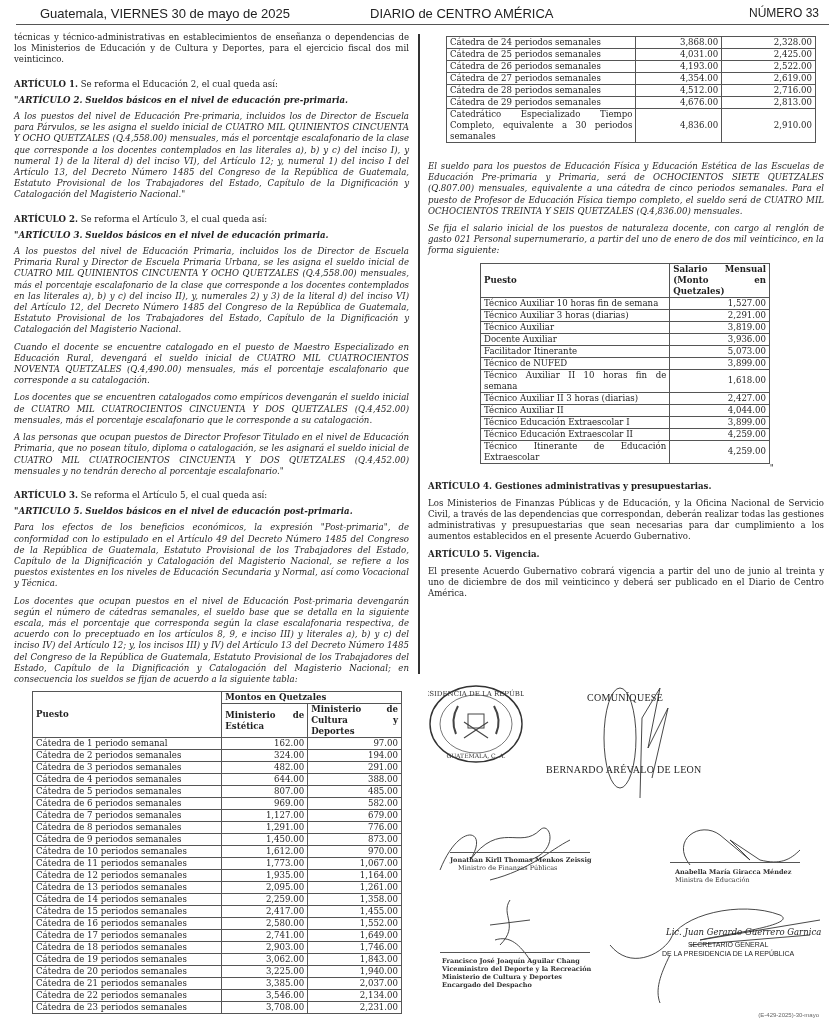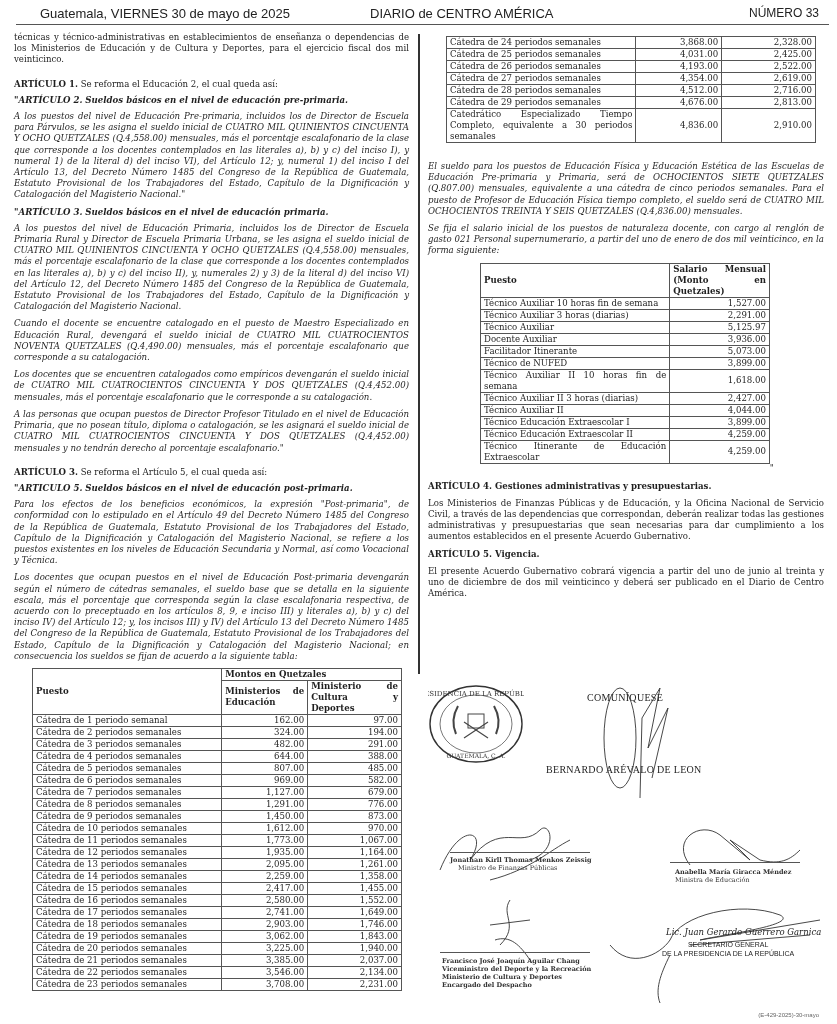--- a/index.html
+++ b/index.html
@@ -63,20 +63,21 @@
 <div class="rule"></div>
 <div class="col-divider"></div>
 
 <div class="col col-left">
   <p>técnicas y técnico-administrativas en establecimientos de enseñanza o dependencias de los Ministerios de Educación y de Cultura y Deportes, para el ejercicio fiscal dos mil veinticinco.</p>
 
   <p class="art"><span class="b">ARTÍCULO 1.</span><span> Se reforma el Educación 2, el cual queda así:</span></p>
   <p class="art-head">"ARTÍCULO 2. Sueldos básicos en el nivel de educación pre-primaria.</p>
   <p class="it">A los puestos del nivel de Educación Pre-primaria, incluidos los de Director de Escuela para Párvulos, se les asigna el sueldo inicial de CUATRO MIL QUINIENTOS CINCUENTA Y OCHO QUETZALES (Q.4,558.00) mensuales, más el porcentaje escalafonario de la clase que corresponde a los docentes contemplados en las literales a), b) y c) del inciso I), y numeral 1) de la literal d) del inciso VI), del Artículo 12; y, numeral 1) del inciso I del Artículo 13, del Decreto Número 1485 del Congreso de la República de Guatemala, Estatuto Provisional de los Trabajadores del Estado, Capítulo de la Dignificación y Catalogación del Magisterio Nacional."</p>
 
+  <p class="art"><span class="b">ARTÍCULO 2.</span><span> Se reforma el Artículo 3, el cual queda así:</span></p>
   <p class="art-head">"ARTÍCULO 3. Sueldos básicos en el nivel de educación primaria.</p>
   <p class="it">A los puestos del nivel de Educación Primaria, incluidos los de Director de Escuela Primaria Rural y Director de Escuela Primaria Urbana, se les asigna el sueldo inicial de CUATRO MIL QUINIENTOS CINCUENTA Y OCHO QUETZALES (Q.4,558.00) mensuales, más el porcentaje escalafonario de la clase que corresponde a los docentes contemplados en las literales a), b) y c) del inciso II), y, numerales 2) y 3) de la literal d) del inciso VI) del Artículo 12, del Decreto Número 1485 del Congreso de la República de Guatemala, Estatuto Provisional de los Trabajadores del Estado, Capítulo de la Dignificación y Catalogación del Magisterio Nacional.</p>
   <p class="it">Cuando el docente se encuentre catalogado en el puesto de Maestro Especializado en Educación Rural, devengará el sueldo inicial de CUATRO MIL CUATROCIENTOS NOVENTA QUETZALES (Q.4,490.00) mensuales, más el porcentaje escalafonario que corresponde a su catalogación.</p>
   <p class="it">Los docentes que se encuentren catalogados como empíricos devengarán el sueldo inicial de CUATRO MIL CUATROCIENTOS CINCUENTA Y DOS QUETZALES (Q.4,452.00) mensuales, más el porcentaje escalafonario que le corresponde a su catalogación.</p>
   <p class="it">A las personas que ocupan puestos de Director Profesor Titulado en el nivel de Educación Primaria, que no posean título, diploma o catalogación, se les asignará el sueldo inicial de CUATRO MIL CUATROCIENTOS CINCUENTA Y DOS QUETZALES (Q.4,452.00) mensuales y no tendrán derecho al porcentaje escalafonario."</p>
 
   <p class="art"><span class="b">ARTÍCULO 3.</span><span> Se reforma el Artículo 5, el cual queda así:</span></p>
   <p class="art-head">"ARTICULO 5. Sueldos básicos en el nivel de educación post-primaria.</p>
   <p class="it">Para los efectos de los beneficios económicos, la expresión "Post-primaria", de conformidad con lo estipulado en el Artículo 49 del Decreto Número 1485 del Congreso de la República de Guatemala, Estatuto Provisional de los Trabajadores del Estado, Capítulo de la Dignificación y Catalogación del Magisterio Nacional, se refiere a los puestos existentes en los niveles de Educación Secundaria y Normal, así como Vocacional y Técnica.</p>
   <p class="it">Los docentes que ocupan puestos en el nivel de Educación Post-primaria devengarán según el número de cátedras semanales, el sueldo base que se detalla en la siguiente escala, más el porcentaje que corresponda según la clase escalafonaria respectiva, de acuerdo con lo preceptuado en los artículos 8, 9, e inciso III) y literales a), b) y c) del inciso IV) del Artículo 12; y, los incisos III) y IV) del Artículo 13 del Decreto Número 1485 del Congreso de la República de Guatemala, Estatuto Provisional de los Trabajadores del Estado, Capítulo de la Dignificación y Catalogación del Magisterio Nacional; en consecuencia los sueldos se fijan de acuerdo a la siguiente tabla:</p>
@@ -86,21 +87,21 @@
         <col class="c1">
         <col class="c2">
         <col class="c3">
       </colgroup>
     <thead>
       <tr>
         <th rowspan="2">Puesto</th>
         <th colspan="2">Montos en Quetzales</th>
       </tr>
       <tr>
-        <th>Ministerios de Educación</th>
+        <th>Ministerio de Estética</th>
         <th>Ministerio de Cultura y Deportes</th>
       </tr>
     </thead>
     <tbody id="t1-body">
         <tr>
           <td>Cátedra de 1 periodo semanal</td>
           <td class="num">162.00</td>
           <td class="num">97.00</td>
         </tr>
         <tr>
@@ -281,21 +282,21 @@
         <tr>
           <td>Técnico Auxiliar 10 horas fin de semana</td>
           <td class="num">1,527.00</td>
         </tr>
         <tr>
           <td>Técnico Auxiliar 3 horas (diarias)</td>
           <td class="num">2,291.00</td>
         </tr>
         <tr>
           <td>Técnico Auxiliar</td>
-          <td class="num">5,125.97</td>
+          <td class="num">3,819.00</td>
         </tr>
         <tr>
           <td>Docente Auxiliar</td>
           <td class="num">3,936.00</td>
         </tr>
         <tr>
           <td>Facilitador Itinerante</td>
           <td class="num">5,073.00</td>
         </tr>
         <tr>

